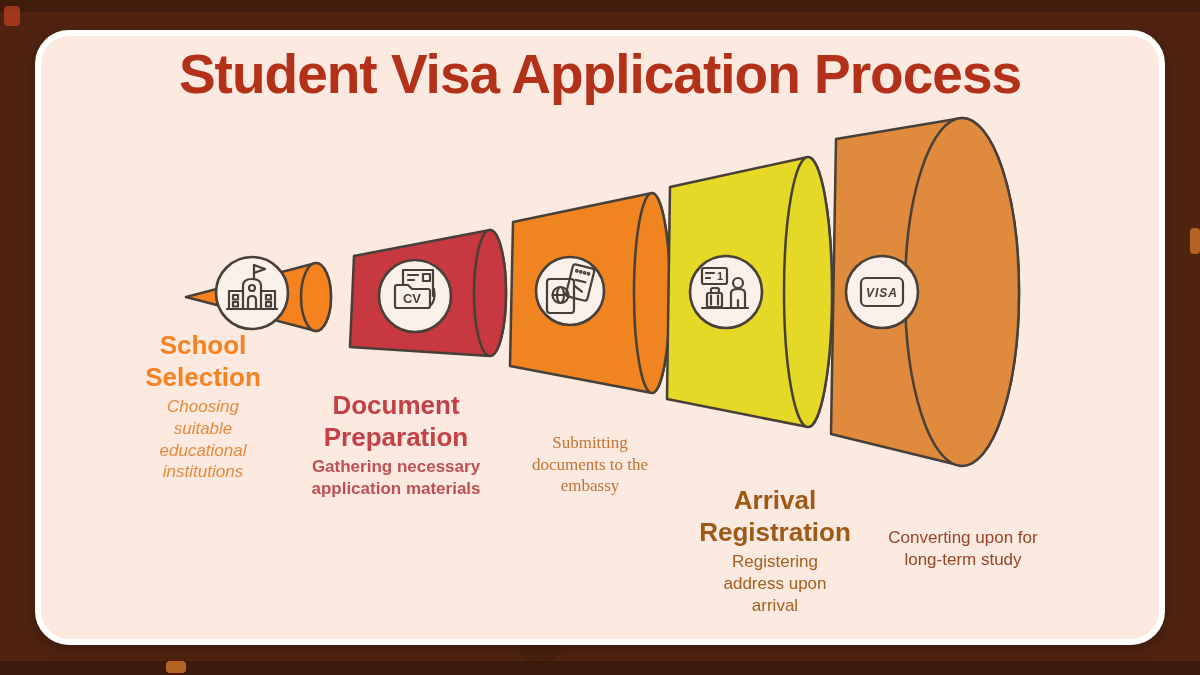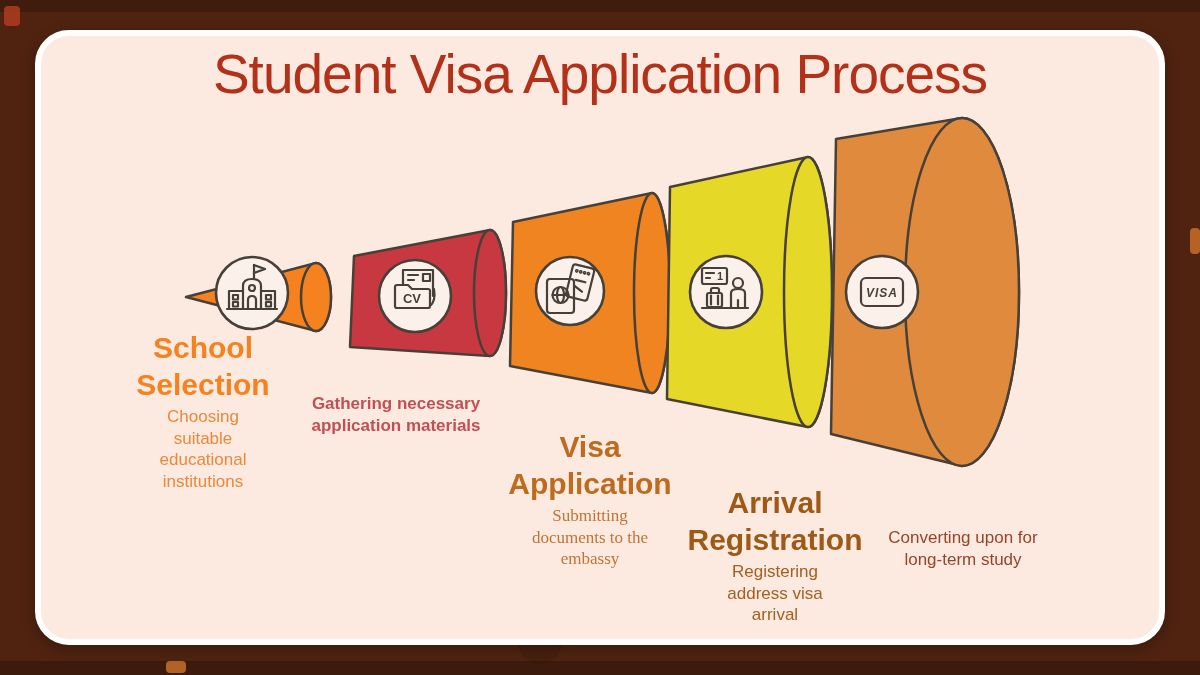--- a/index.html
+++ b/index.html
@@ -25,36 +25,36 @@
   .accent-2{ right:0px; top:228px; width:10px; height:26px; }
   .accent-3{ left:166px; bottom:2px; width:20px; height:12px; }
 
   .card{
     position:absolute; left:35px; top:30px; width:1130px; height:615px;
     border:6px solid #FFFFFF; border-radius:34px;
     box-shadow:0 4px 14px rgba(0,0,0,0.25);
   }
   .title{
     position:absolute; left:60px; right:60px; top:42px;
-    text-align:center; font-size:55px; font-weight:normal; letter-spacing:-1px;
+    text-align:center; font-size:55px; font-weight:bold; letter-spacing:-1px;
   }
   svg.funnel{ position:absolute; left:0; top:0; width:1200px; height:675px; }
   svg .seg{ stroke:#474038; stroke-width:2.5; stroke-linejoin:round; }
   svg .icon-circle{ stroke:#474038; stroke-width:2.6; }
   svg .ic{ stroke:#474038; stroke-width:2.2; fill:none; stroke-linecap:round; stroke-linejoin:round; }
   svg .icon-text{ font-family:"Liberation Sans", sans-serif; font-weight:bold; fill:#474038; stroke:none; }
   svg .cv-text{ font-size:13px; }
   svg .one-text{ font-size:11px; }
   svg .visa-text{ font-size:12px; font-style:italic; letter-spacing:1px; }
 
   .stage-label{ position:absolute; text-align:center; }
-  .stage-label h2{ font-size:30px; font-weight:bold; line-height:1.22; }
+  .stage-label h2{ font-size:26px; font-weight:bold; line-height:1.22; }
   .stage-label p{ font-size:17px; line-height:1.27; margin-top:3px; }
   .lbl-1{ left:123px; top:330px; width:160px; }
-  .lbl-1 p{ width:120px; margin-left:20px; }
+  .lbl-1 p{ width:120px; margin-left:20px;font-style:italic; }
   .lbl-2{ left:286px; top:390px; width:220px; }
   .lbl-2 p{ width:200px; margin-left:10px;font-weight:bold; }
   .lbl-3{ left:500px; top:429px; width:180px; }
   .lbl-3 p{ width:136px; margin-left:22px; }
   .lbl-4{ left:670px; top:485px; width:210px; }
   .lbl-4 p{ width:104px; margin-left:53px; }
   .lbl-5{ left:863px; top:524px; width:200px; }
   .lbl-5 p{ width:190px; margin-left:5px; }
 </style>
 </head>
@@ -163,26 +163,26 @@
       <rect class="ic" x="-21" y="-14" width="42" height="28" rx="5"></rect>
       <text class="icon-text visa-text" x="0" y="4.5" text-anchor="middle">VISA</text>
     </g>
   </svg>
 
   <div class="stage-label lbl-1">
     <h2 style="color: rgb(245, 130, 31);">School Selection</h2>
     <p style="color: rgb(233, 137, 59);">Choosing suitable educational institutions</p>
   </div>
   <div class="stage-label lbl-2">
+    <h2 style="color: rgb(196, 63, 70);">Document Preparation</h2>
     <p style="color: rgb(192, 80, 86);">Gathering necessary application materials</p>
   </div>
   <div class="stage-label lbl-3">
-    <h2 style="color: rgb(189, 107, 31);">Visa Application</h2>
     <p style="color: rgb(193, 116, 52); font-family: Liberation Serif, serif;">Submitting documents to the embassy</p>
   </div>
   <div class="stage-label lbl-4">
     <h2 style="color: rgb(158, 89, 23);">Arrival Registration</h2>
-    <p style="color: rgb(163, 96, 32);">Registering address visa arrival</p>
+    <p style="color: rgb(163, 96, 32);">Registering address upon arrival</p>
   </div>
   <div class="stage-label lbl-5">
     <p style="color: rgb(150, 69, 39);">Converting upon for long-term study</p>
   </div>
 </div>
 
 </body></html>

